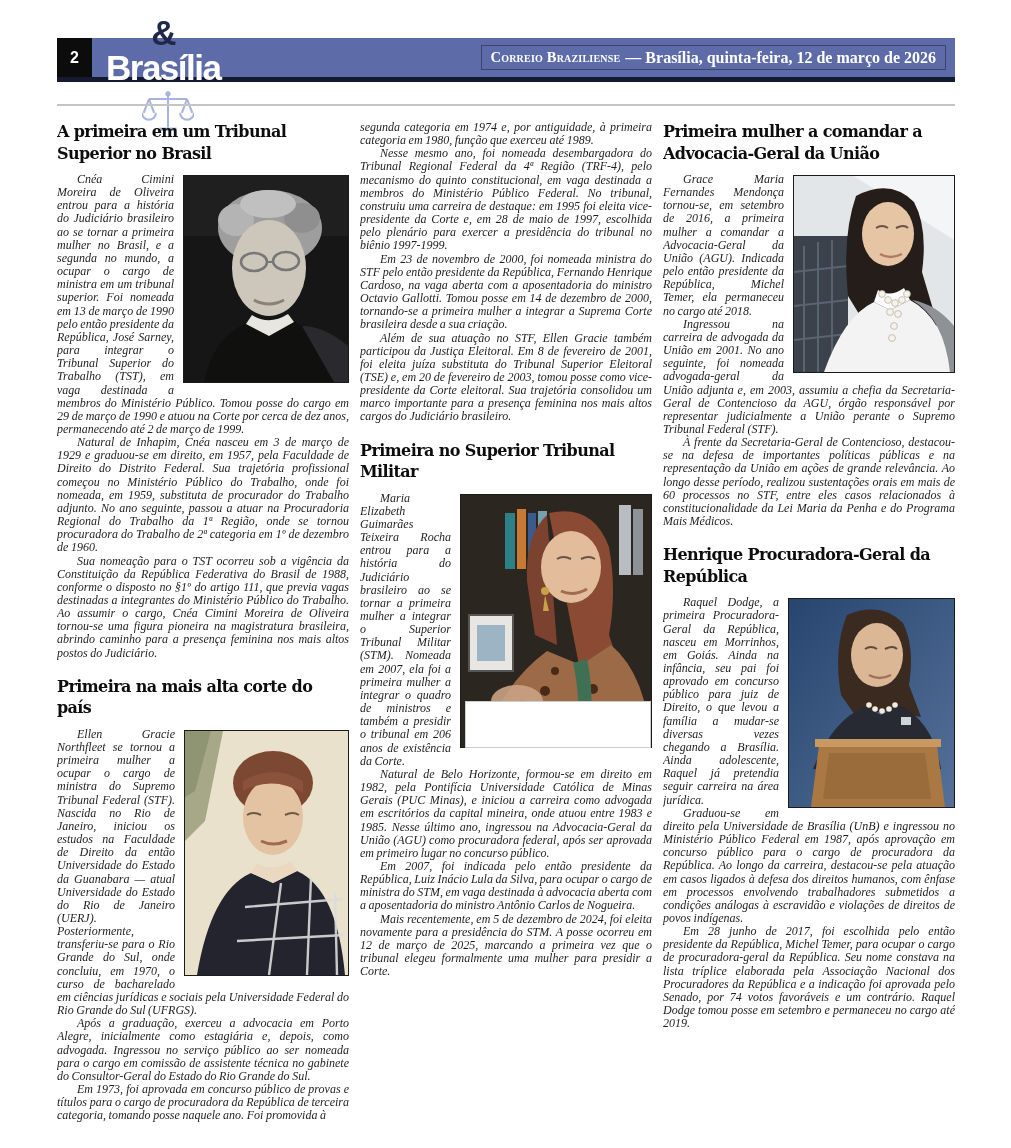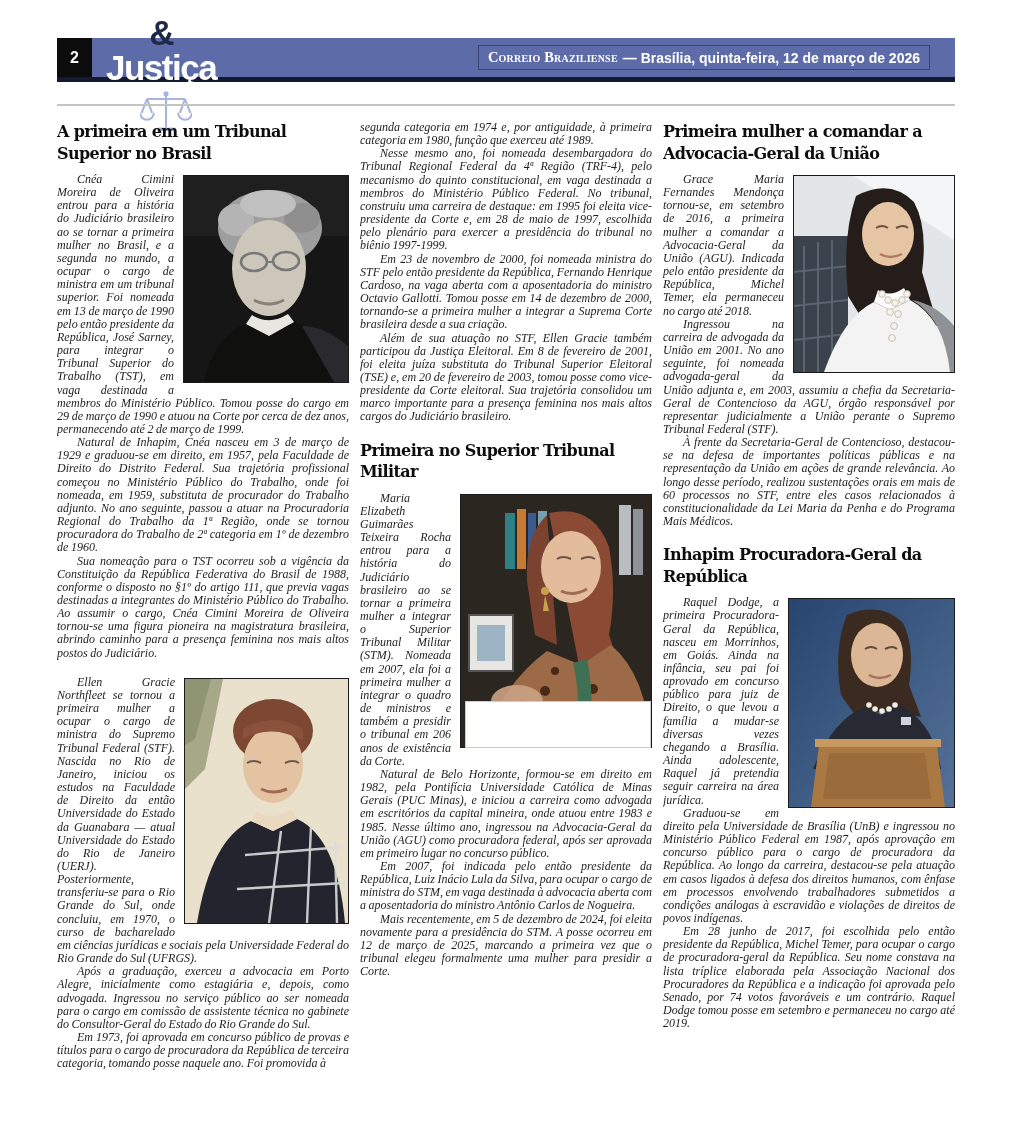--- a/index.html
+++ b/index.html
@@ -27,32 +27,32 @@
   .masthead-title {
     font-family:"Liberation Sans", sans-serif; font-weight:bold;
     font-size:35px; letter-spacing:-1.5px; color:#ffffff;
     margin-left:14px; line-height:1; display:flex; align-items:center;
     white-space:nowrap;
     flex-direction:column;
   }
   .masthead-title .amp { color:#1f2849; padding:0 1px; }
   .scales-icon { margin-left:10px; margin-top:4px; }
   .banner-right {
-    position:absolute; right:25px; top:7px; bottom:7px;
+    position:absolute; right:9px; top:7px; bottom:7px;
     display:flex; align-items:center;
     border:1px solid #39456f; padding:0 9px; background:#5d6ca9;
     white-space:nowrap;
   }
   .masthead-name {
     font-family:"Liberation Serif", serif; font-variant:small-caps;
     font-weight:bold; font-size:14.5px; color:#ffffff; letter-spacing:0.2px;
   }
   .dateline {
-    font-family:Liberation Sans, sans-serif; font-weight:bold;
-    font-size:14px; color:#ffffff; margin-left:5px;
+    font-family:Liberation Serif, serif; font-weight:bold;
+    font-size:16px; color:#ffffff; margin-left:5px;
   }
   .header-rule {
     position:absolute; top:104px; left:57px; right:56px; height:2px;
     background:#c4c4c4;
   }
   
   .columns {
     position:absolute; top:121px; left:57px; right:56px; bottom:8px;
     display:flex; gap:11px;
   }
@@ -84,21 +84,21 @@
 <body>
 
 <div class="page">
 
   <div class="header">
     <div class="pagenum">2</div>
     <div class="banner">
       <div class="masthead-title">
         <span>Direito</span>
           <span class="amp">&amp;</span>
-          <span>Justiça</span>
+          <span>Brasília</span>
         <svg class="scales-icon" width="52" height="46" viewBox="0 0 60 52">
           <g stroke="#a9b4dc" fill="none" stroke-width="2.4">
             <line x1="30" y1="7" x2="30" y2="44"></line>
             <line x1="8" y1="11" x2="52" y2="11"></line>
             <line x1="8" y1="11" x2="2" y2="27"></line>
             <line x1="8" y1="11" x2="14" y2="27"></line>
             <line x1="52" y1="11" x2="46" y2="27"></line>
             <line x1="52" y1="11" x2="58" y2="27"></line>
             <path d="M 0 27 A 8 8 0 0 0 16 27"></path>
             <path d="M 44 27 A 8 8 0 0 0 60 27"></path>
@@ -140,20 +140,21 @@
               <path d="M 118 150 L 150 206 L 164 206 L 164 170 Q 140 150 118 150 Z" fill="#2a2a2e"></path>
             </svg>
           </div>
           <p class="body-p">Cnéa Cimini Moreira de Oliveira entrou para a história do Judiciário brasileiro ao se tornar a primeira mulher no Brasil, e a segunda no mundo, a ocupar o cargo de ministra em um tribunal superior. Foi nomeada em 13 de março de 1990 pelo então presidente da República, José Sarney, para integrar o Tribunal Superior do Trabalho (TST), em vaga destinada a membros do Ministério Público. Tomou posse do cargo em 29 de março de 1990 e atuou na Corte por cerca de dez anos, permanecendo até 2 de março de 1999.</p>
           <p class="body-p">Natural de Inhapim, Cnéa nasceu em 3 de março de 1929 e graduou-se em direito, em 1957, pela Faculdade de Direito do Distrito Federal. Sua trajetória profissional começou no Ministério Público do Trabalho, onde foi nomeada, em 1959, substituta de procurador do Trabalho adjunto. No ano seguinte, passou a atuar na Procuradoria Regional do Trabalho da 1ª Região, onde se tornou procuradora do Trabalho de 2ª categoria em 1º de dezembro de 1960.</p>
           <p class="body-p">Sua nomeação para o TST ocorreu sob a vigência da Constituição da República Federativa do Brasil de 1988, conforme o disposto no §1º do artigo 111, que previa vagas destinadas a integrantes do Ministério Público do Trabalho. Ao assumir o cargo, Cnéa Cimini Moreira de Oliveira tornou-se uma figura pioneira na magistratura brasileira, abrindo caminho para a presença feminina nos mais altos postos do Judiciário.</p>
         </div>
       </div>
 
       <div class="article">
+        <h2 class="headline">Primeira na mais alta corte do país</h2>
         <div class="article-body">
           <div class="photo" style="width:165px;">
             <svg width="163" height="244" viewBox="0 0 163 244">
               <rect width="163" height="244" fill="#e9e1cc"></rect>
               <path d="M 0 0 L 38 0 L 20 90 L 0 110 Z" fill="#a7a888"></path>
               <path d="M 0 0 L 26 0 L 10 60 L 0 66 Z" fill="#8f9472"></path>
               <ellipse cx="88" cy="52" rx="40" ry="32" fill="#7c4832"></ellipse>
               <ellipse cx="88" cy="86" rx="30" ry="38" fill="#e4c3a2"></ellipse>
               <path d="M 58 60 Q 88 44 118 62 L 118 50 Q 88 32 58 50 Z" fill="#8a523a"></path>
               <path d="M 62 84 Q 68 80 76 84" stroke="#6b584a" stroke-width="2" fill="none"></path>
@@ -279,21 +280,21 @@
               <path d="M 118 124 Q 150 142 156 196 L 160 196 L 160 150 Q 142 128 118 124 Z" fill="#8e9296"></path>
             </svg>
           </div>
           <p class="body-p">Grace Maria Fernandes Mendonça tornou-se, em setembro de 2016, a primeira mulher a comandar a Advocacia-Geral da União (AGU). Indicada pelo então presidente da República, Michel Temer, ela permaneceu no cargo até 2018.</p>
           <p class="body-p">Ingressou na carreira de advogada da União em 2001. No ano seguinte, foi nomeada advogada-geral da União adjunta e, em 2003, assumiu a chefia da Secretaria-Geral de Contencioso da AGU, órgão responsável por representar judicialmente a União perante o Supremo Tribunal Federal (STF).</p>
           <p class="body-p">À frente da Secretaria-Geral de Contencioso, destacou-se na defesa de importantes políticas públicas e na representação da União em ações de grande relevância. Ao longo desse período, realizou sustentações orais em mais de 60 processos no STF, entre eles casos relacionados à constitucionalidade da Lei Maria da Penha e do Programa Mais Médicos.</p>
         </div>
       </div>
 
       <div class="article">
-        <h2 class="headline">Inhapim Procuradora-Geral da República</h2>
+        <h2 class="headline">Henrique Procuradora-Geral da República</h2>
         <div class="article-body">
           <div class="photo" style="width:167px;">
             <svg width="165" height="208" viewBox="0 0 165 208">
               <defs>
                 <linearGradient id="bgblue" x1="0" y1="0" x2="1" y2="1">
                   <stop offset="0" stop-color="#27456f"></stop>
                     <stop offset="1" stop-color="#557198"></stop>
                 </linearGradient>
               </defs>
               <rect width="165" height="208" fill="url(#bgblue)"></rect>

